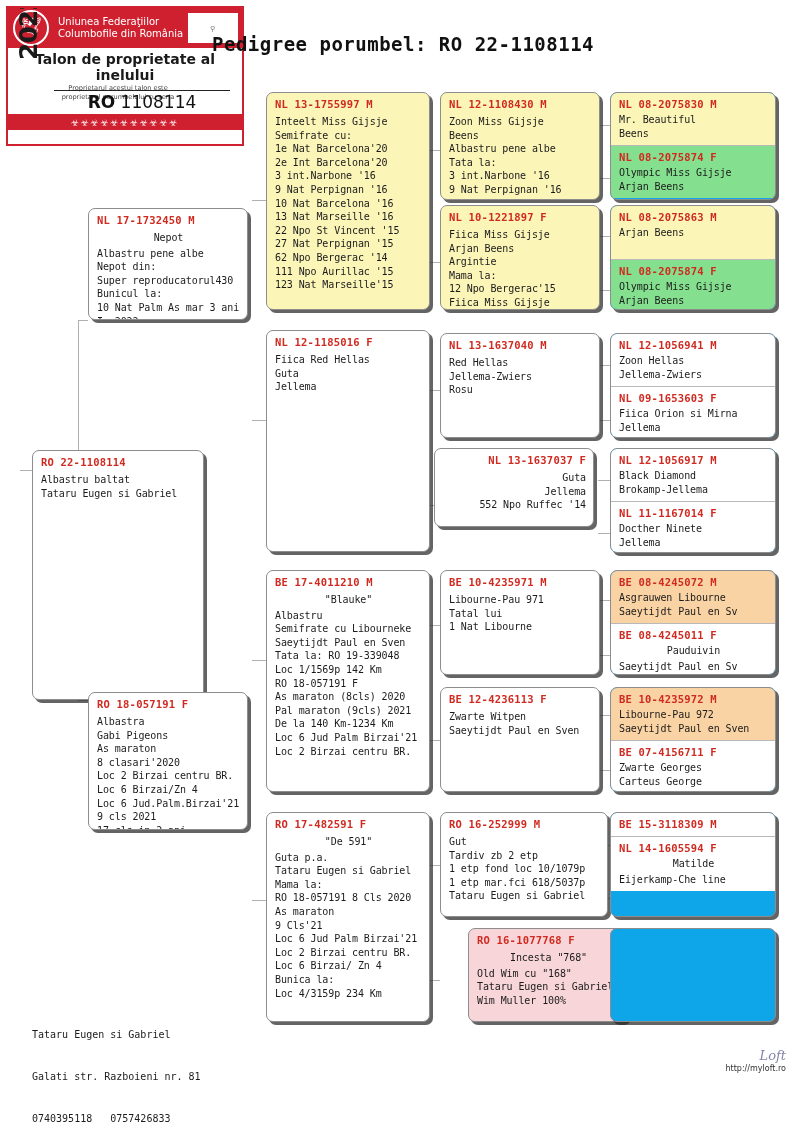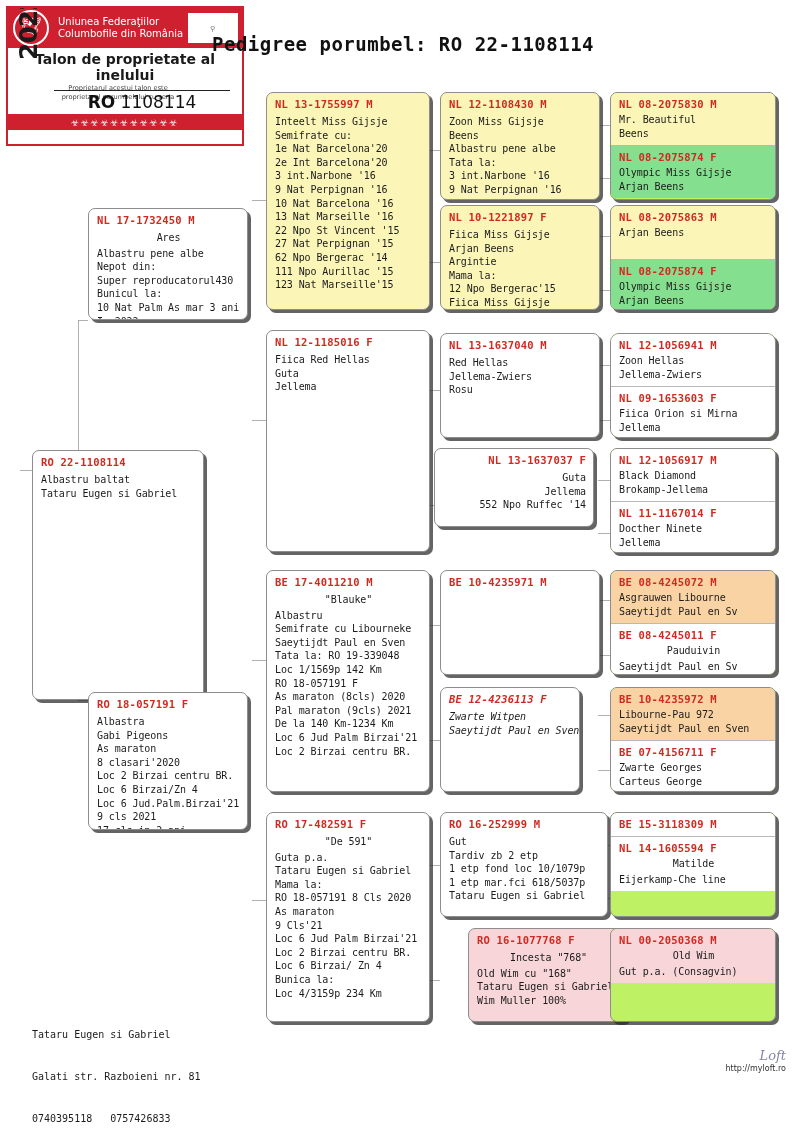--- a/index.html
+++ b/index.html
@@ -80,21 +80,21 @@
   .doc-title{
     position:absolute;left:212px;top:33px;
     font-size:19px;font-weight:bold;color:#111;letter-spacing:.5px;
     white-space:nowrap;
   }
 
   
   .card{
     position:absolute;box-sizing:border-box;
     border:1px solid #8d8d8d;border-radius:7px;
-    background:#bef264;
+    background:#0ea5e9;
     box-shadow:3px 3px 0 rgba(40,40,40,.72);
     overflow:hidden;
   }
   .seg{
     padding:4px 7px 5px 8px;box-sizing:border-box;
   }
   .seg + .seg{border-top:1px solid #b9b9b9;}
   .ring-id{
     color:#d02a20;font-weight:bold;font-size:10.5px;line-height:14px;
     white-space:nowrap;letter-spacing:.2px;
@@ -199,21 +199,21 @@
   <div class="line hline" style="left:598px;top:715px;width:12px;"></div>
   <div class="line hline" style="left:598px;top:770px;width:12px;"></div>
   <div class="line hline" style="left:598px;top:845px;width:12px;"></div>
   <div class="line hline" style="left:598px;top:898px;width:12px;"></div>
   <div class="line hline" style="left:598px;top:955px;width:12px;"></div>
   <div class="line hline" style="left:598px;top:1008px;width:12px;"></div>
 
   <div class="card white" style="left:88px;top:208px;width:160px;height:112px;">
     <div class="seg">
       <div class="ring-id">NL 17-1732450 M</div>
-      <div class="body-lines centered">Ares</div>
+      <div class="body-lines centered">Nepot</div>
       <div class="body-lines tight">Albastru pene albe
 Nepot din:
 Super reproducatorul430
 Bunicul la:
 10 Nat Palm As mar 3 ani
 In 2022</div>
     </div>
   </div>
 
   <div class="card white" style="left:32px;top:450px;width:172px;height:250px;">
@@ -341,24 +341,27 @@
       <div class="ring-id">NL 13-1637037 F</div>
       <div class="body-lines">Guta
 Jellema
 552 Npo Ruffec '14</div>
     </div>
   </div>
 
   <div class="card white" style="left:440px;top:570px;width:160px;height:105px;">
     <div class="seg">
       <div class="ring-id">BE 10-4235971 M</div>
-    </div>
-  </div>
-
-  <div class="card white" style="left:440px;top:687px;width:140px;height:105px;font-style:italic;">
+      <div class="body-lines">Libourne-Pau 971
+Tatal lui
+1 Nat Libourne</div>
+    </div>
+  </div>
+
+  <div class="card white" style="left:440px;top:687px;width:160px;height:105px;">
     <div class="seg">
       <div class="ring-id">BE 12-4236113 F</div>
       <div class="body-lines">Zwarte Witpen
 Saeytijdt Paul en Sven</div>
     </div>
   </div>
 
   <div class="card white" style="left:440px;top:812px;width:168px;height:105px;">
     <div class="seg">
       <div class="ring-id">RO 16-252999 M</div>
@@ -398,21 +401,21 @@
       <div class="ring-id">NL 08-2075863 M</div>
       <div class="body-lines tight">Arjan Beens</div>
     </div>
     <div class="seg green">
       <div class="ring-id">NL 08-2075874 F</div>
       <div class="body-lines tight">Olympic Miss Gijsje
 Arjan Beens</div>
     </div>
   </div>
 
-  <div class="card" style="left:610px;top:333px;width:166px;height:105px;border-radius:9px;">
+  <div class="card" style="left:610px;top:333px;width:166px;height:105px;">
     <div class="seg white">
       <div class="ring-id">NL 12-1056941 M</div>
       <div class="body-lines tight">Zoon Hellas
 Jellema-Zwiers</div>
     </div>
     <div class="seg white">
       <div class="ring-id">NL 09-1653603 F</div>
       <div class="body-lines tight">Fiica Orion si Mirna
 Jellema</div>
     </div>
@@ -462,25 +465,20 @@
       <div class="ring-id">BE 15-3118309 M</div>
     </div>
     <div class="seg white">
       <div class="ring-id">NL 14-1605594 F</div>
       <div class="body-lines tight centered">Matilde</div>
       <div class="body-lines tight">Eijerkamp-Che line</div>
     </div>
   </div>
 
   <div class="card" style="left:610px;top:928px;width:166px;height:94px;">
-    <div class="seg pink">
-      <div class="ring-id">NL 00-2050368 M</div>
-      <div class="body-lines tight centered">Old Wim</div>
-      <div class="body-lines tight">Gut p.a. (Consagvin)</div>
-    </div>
   </div>
 
   <div class="footer">
     <div>Tataru Eugen si Gabriel</div>
     <div>Galati str. Razboieni nr. 81</div>
     <div>0740395118   0757426833</div>
     
   </div>
 
   <div class="sig">

